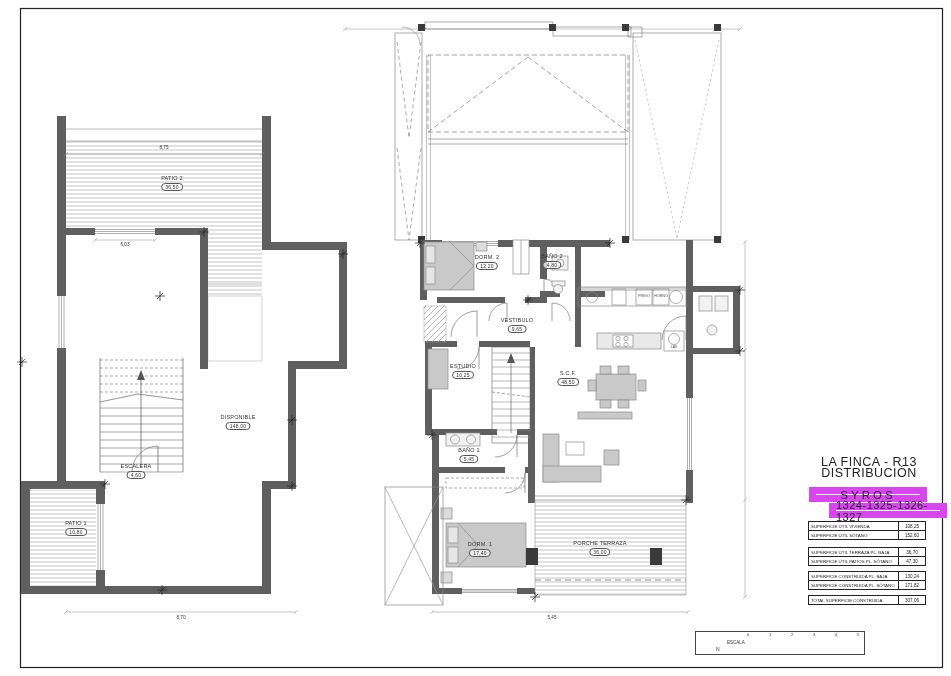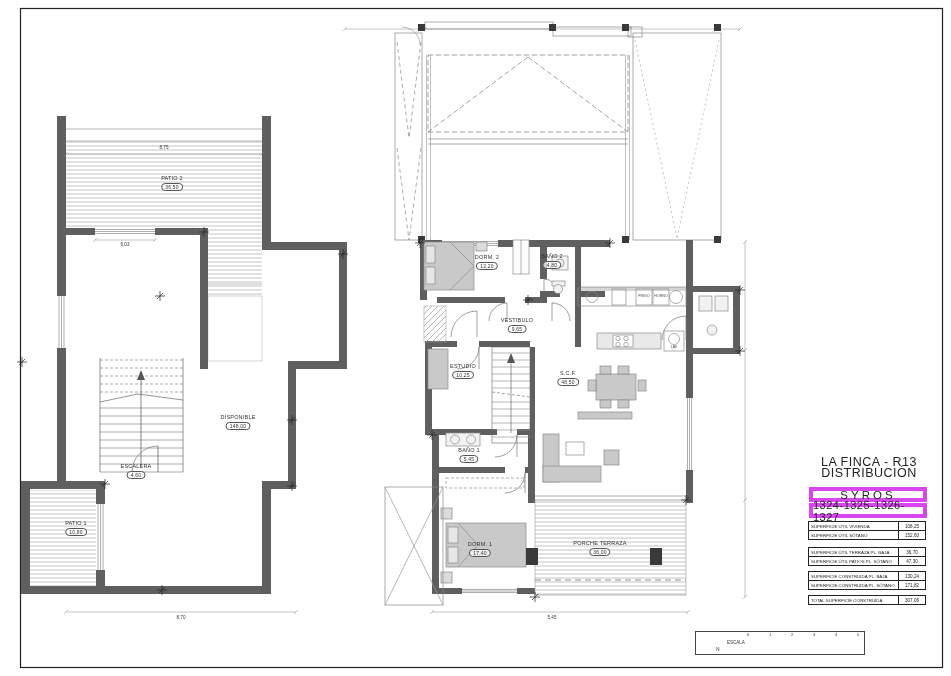--- a/index.html
+++ b/index.html
@@ -11,24 +11,24 @@
   .room-label{position:absolute;transform:translateX(-50%);text-align:center;
               font-size:5.5px;line-height:1.3;color:#333;white-space:nowrap;letter-spacing:.2px;}
   .room-label .area{display:inline-block;border:.8px solid #555;border-radius:4px;
                     padding:0 3px;margin-top:.5px;font-size:5px;background:rgba(255,255,255,.7);}
   .dim{position:absolute;transform:translateX(-50%);font-size:4.6px;color:#333;white-space:nowrap;}
   .klabel{position:absolute;transform:translateX(-50%);font-size:3.6px;color:#444;white-space:nowrap;}
 
   
   .tb-line{position:absolute;left:795px;width:148px;text-align:center;color:#222;
            font-size:12.5px;letter-spacing:.5px;}
-  .tb-box{position:absolute;left:809px;width:118px;height:15px;border:4px solid #d946ef;
+  .tb-box{position:absolute;left:809px;width:118px;height:15px;border:7px solid #d946ef;
           display:flex;align-items:center;justify-content:center;color:#222;background:#fff;box-sizing:border-box;}
   .tb-box.model{font-size:11.5px;letter-spacing:3px;}
-  .tb-box.plots{font-size:11px;letter-spacing:.5px;}
+  .tb-box.plots{font-size:11px;letter-spacing:.5px;margin-left:20px;}
 
   .area-table{position:absolute;left:808px;top:521px;width:118px;}
   .trow{display:flex;border:1px solid #222;height:10px;align-items:stretch;
         background:#fff;box-sizing:border-box;}
   .trow + .trow{margin-top:-1px;}
   .tgap{height:7px;}
   .tgap.small{height:5px;}
   .tlabel{flex:1;font-size:4.4px;color:#222;display:flex;align-items:center;
           padding-left:2px;white-space:nowrap;overflow:hidden;}
   .tvalue{width:26px;border-left:1px solid #222;display:flex;align-items:center;

